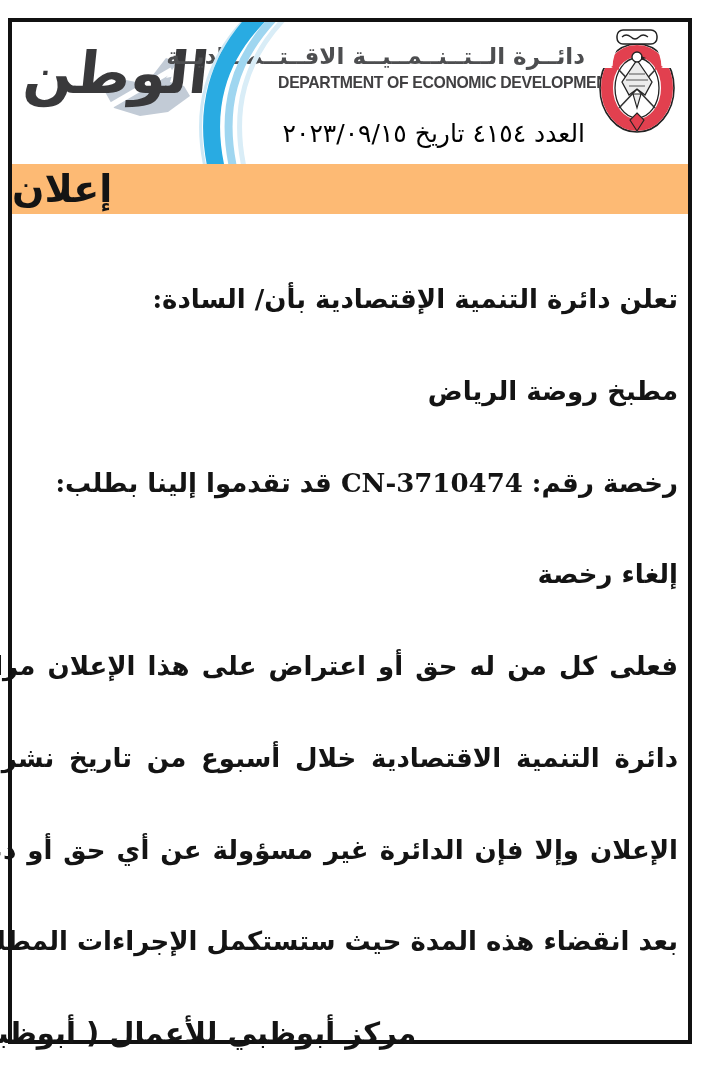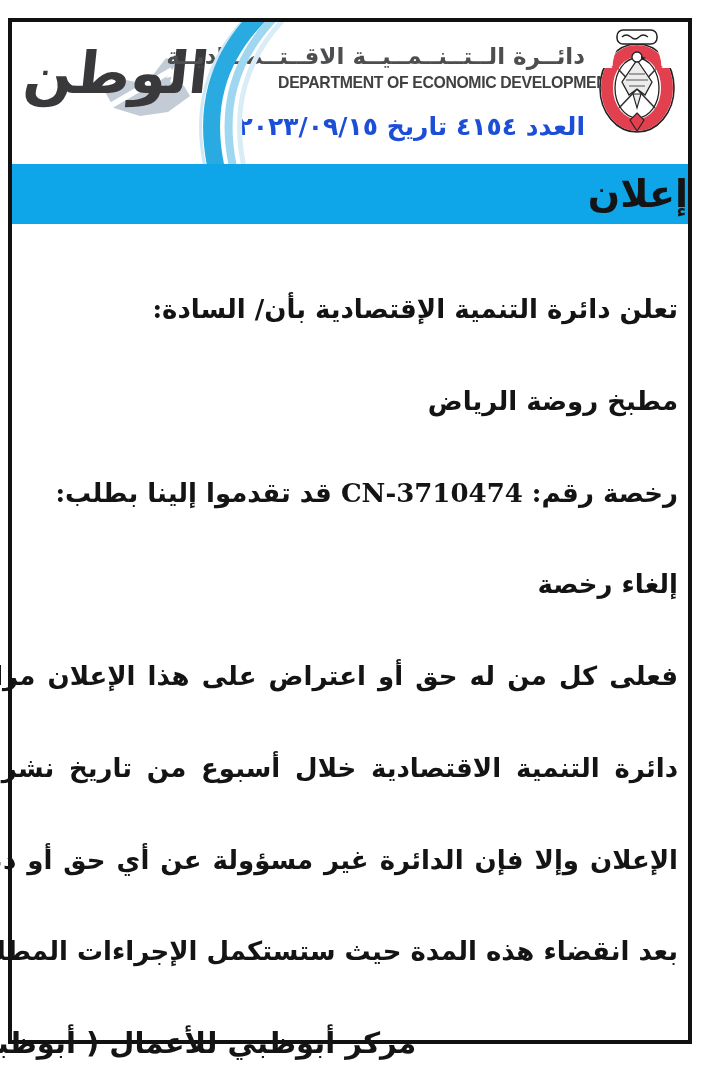--- a/index.html
+++ b/index.html
@@ -25,27 +25,27 @@
   .dept-ar {
     direction:rtl; font-size:23px; font-weight:700; color:#4d4e50; line-height:1.25;
     white-space:nowrap;
   }
   .dept-en {
     font-family:"Liberation Sans", sans-serif; font-size:17px; font-weight:700;
     color:#414042; letter-spacing:-0.4px; white-space:nowrap;
     transform:scaleX(0.93); transform-origin:right center; margin-top:2px;
   }
   .issue {
-    direction:rtl; margin-top:19px; font-size:25px; font-weight:700; color:#1d4ed8;
+    direction:rtl; margin-top:26px; font-size:25px; font-weight:400; color:#000000;
     white-space:nowrap;
   }
   .emblem { position:absolute; right:5px; top:6px; width:92px; height:108px; z-index:1; }
   
   .banner {
-    height:60px; background:#0ea5e9; display:flex; align-items:center; justify-content:flex-end;
+    height:50px; background:#fdba74; display:flex; align-items:center; justify-content:flex-start;
   }
   .banner span { font-size:38px; font-weight:800; color:#141414; direction:rtl; }
   
   .bodytext {
     direction:rtl; height:826px; padding:0 10px;
     display:grid; grid-template-rows:repeat(9,1fr);
     font-family:"DejaVu Serif","DejaVu Sans",sans-serif;
     font-weight:700; font-size:26px; color:#141414;margin-top:40px;
   }
   .line { line-height:91px; white-space:nowrap; overflow:visible; }

